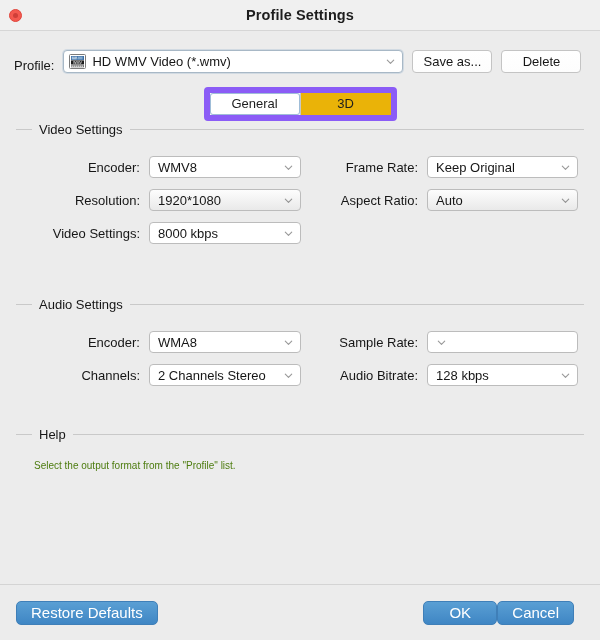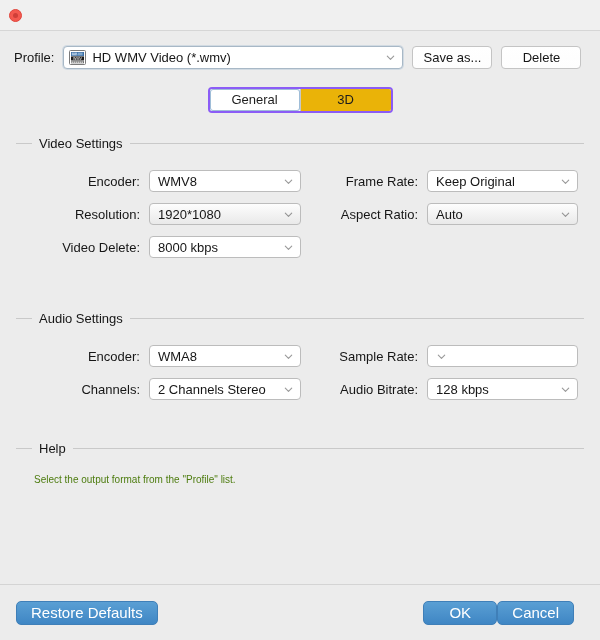--- a/index.html
+++ b/index.html
@@ -51,21 +51,21 @@
     content: "";
     width: 5px;
     height: 5px;
     border-radius: 50%;
     background: #cf3f38;
   }
 
   
   .profile-row {
     display: flex;
-    align-items: center;
+    align-items: flex-end;
     padding: 10px 14px 0 14px;
     height: 32px;
     box-sizing: content-box;
   }
   .profile-label {
     font-size: 13px;
     color: #161616;
     margin-right: 9px;
   }
   .profile-combo {
@@ -118,21 +118,21 @@
   }
 
   
   .tabbar {
     display: flex;
     justify-content: center;
     margin-top: 14px;
   }
   .tabs {
     display: flex;
-    border: 2px solid #8b5cf6;
+    border: 6px solid #8b5cf6;
     border-radius: 4px;
     overflow: hidden;
     background: #fbfbfb;
   }
   .tab {
     width: 90px;
     height: 22px;
     line-height: 22px;
     text-align: center;
     font-size: 13px;
@@ -257,20 +257,21 @@
   .bbtn.ok { min-width: 74px; }
   .bbtn.cancel { min-width: 74px; margin-right: 10px; }
 
   .content { position: relative; }
 </style>
 </head>
 <body>
 
 <div class="titlebar">
   <div class="close-btn"></div>
+  <div class="title-text">Profile Settings</div>
 </div>
 
 <div class="content">
 
   <div class="profile-row">
     <span class="profile-label">Profile:</span>
 
     <div class="profile-combo">
       <svg class="wmv-icon" viewBox="0 0 17 15">
         <rect x="0.5" y="0.5" width="16" height="14" rx="1" fill="#ffffff" stroke="#7a7a7a"></rect>
@@ -300,21 +301,21 @@
     <button class="topbtn">Delete</button>
   </div>
 
   <div class="tabbar">
     <div class="tabs">
       <div class="tab active">General</div>
       <div class="tab">3D</div>
     </div>
   </div>
 
-  <div class="section" style="margin-top:22px;">
+  <div class="section" style="">
     <div class="section-head">
       <div class="sec-line-l"></div>
       <div class="sec-title">Video Settings</div>
       <div class="sec-line-r"></div>
     </div>
 
     <div class="rows">
       <div class="frow">
         <div class="cell left">
           <span class="flabel">Encoder:</span>
@@ -352,21 +353,21 @@
             <span class="cval">Auto</span>
             <svg class="chev" viewBox="0 0 12 12">
                 <path d="M2.5 4.5 L6 8 L9.5 4.5" fill="none" stroke="#5a5a5a" stroke-width="1.2" stroke-linecap="round" stroke-linejoin="round"></path>
               </svg>
           </div>
         </div>
       </div>
 
       <div class="frow">
         <div class="cell left">
-          <span class="flabel">Video Delete:</span>
+          <span class="flabel">Video Settings:</span>
           <div class="combo">
             <span class="cval">8000 kbps</span>
             <svg class="chev" viewBox="0 0 12 12">
                 <path d="M2.5 4.5 L6 8 L9.5 4.5" fill="none" stroke="#5a5a5a" stroke-width="1.2" stroke-linecap="round" stroke-linejoin="round"></path>
               </svg>
           </div>
         </div>
         <div class="cell right"></div>
       </div>
     </div>

